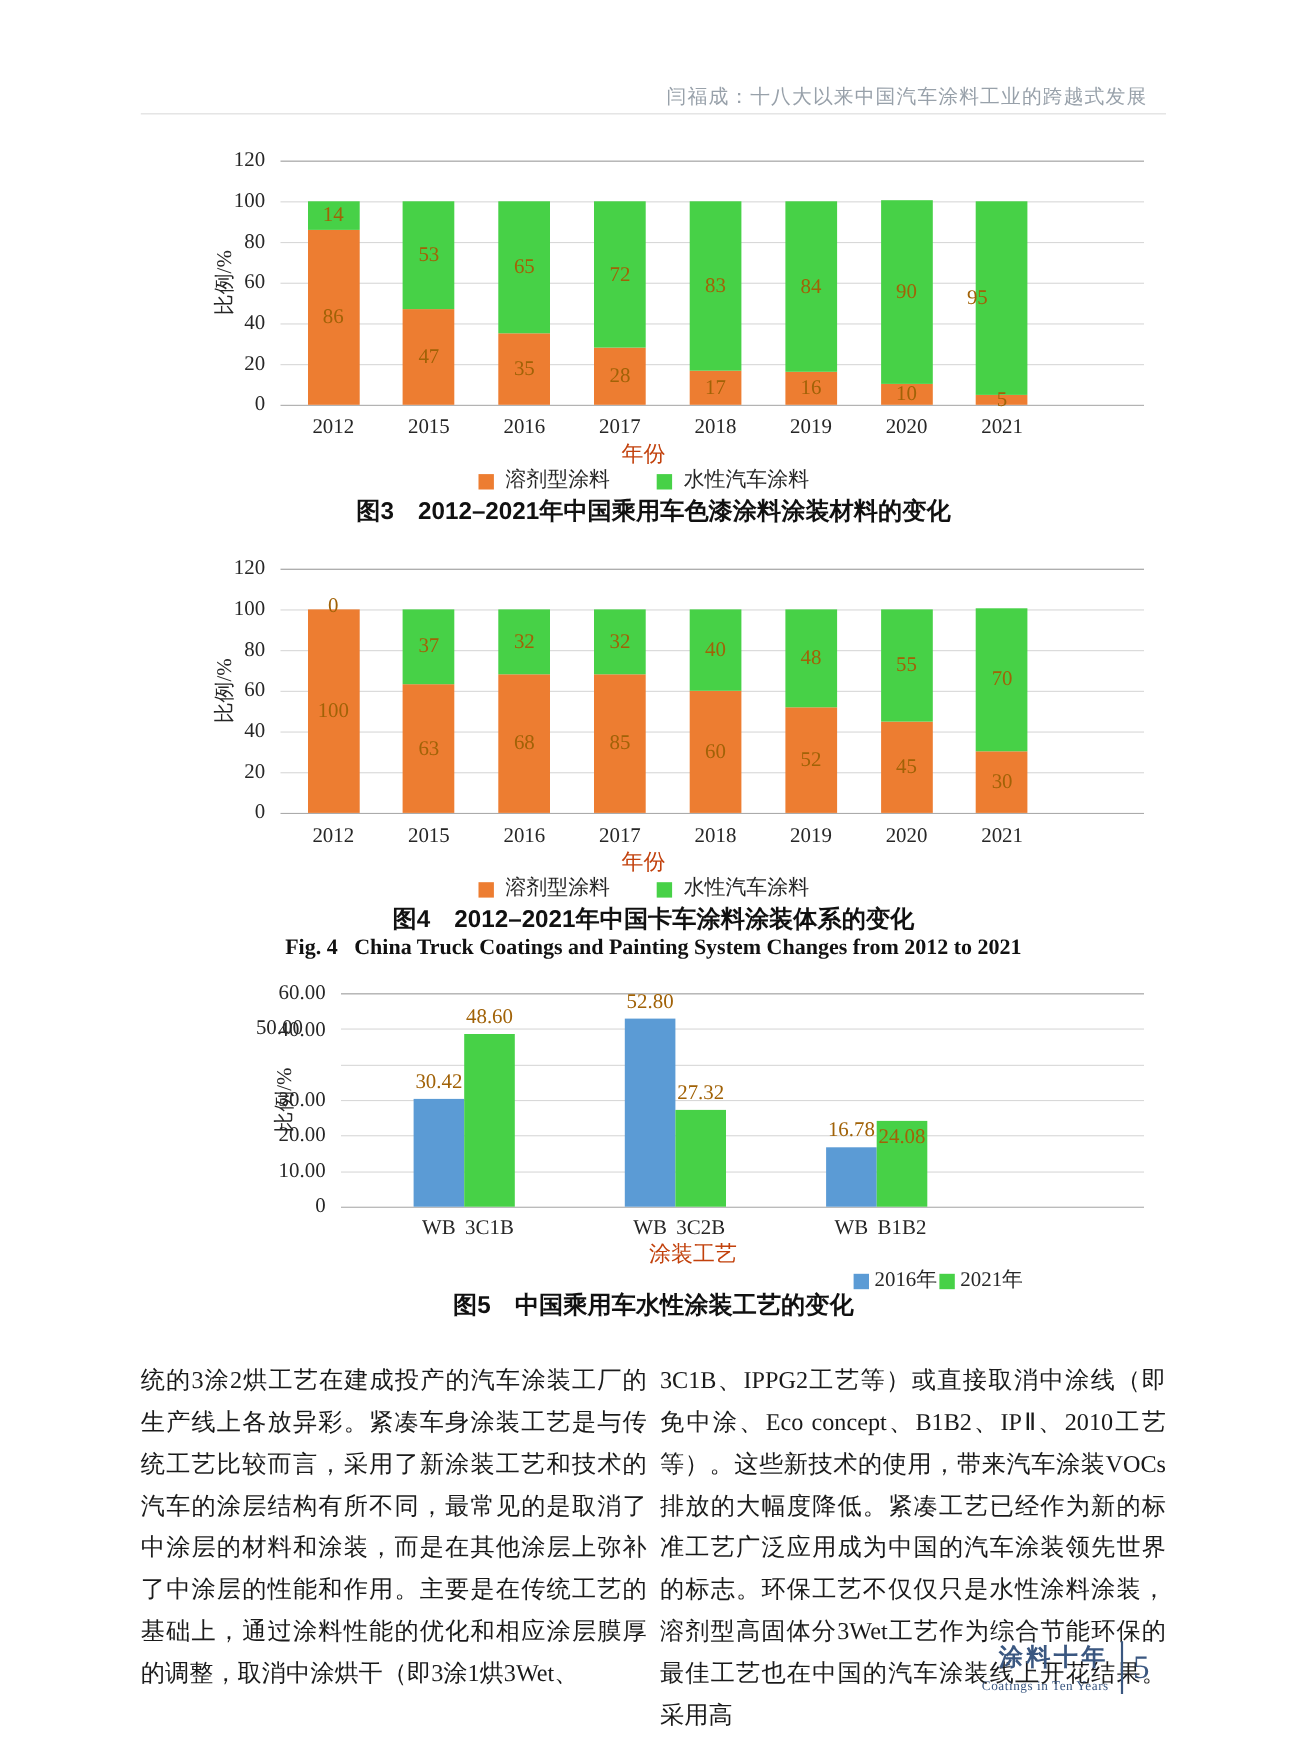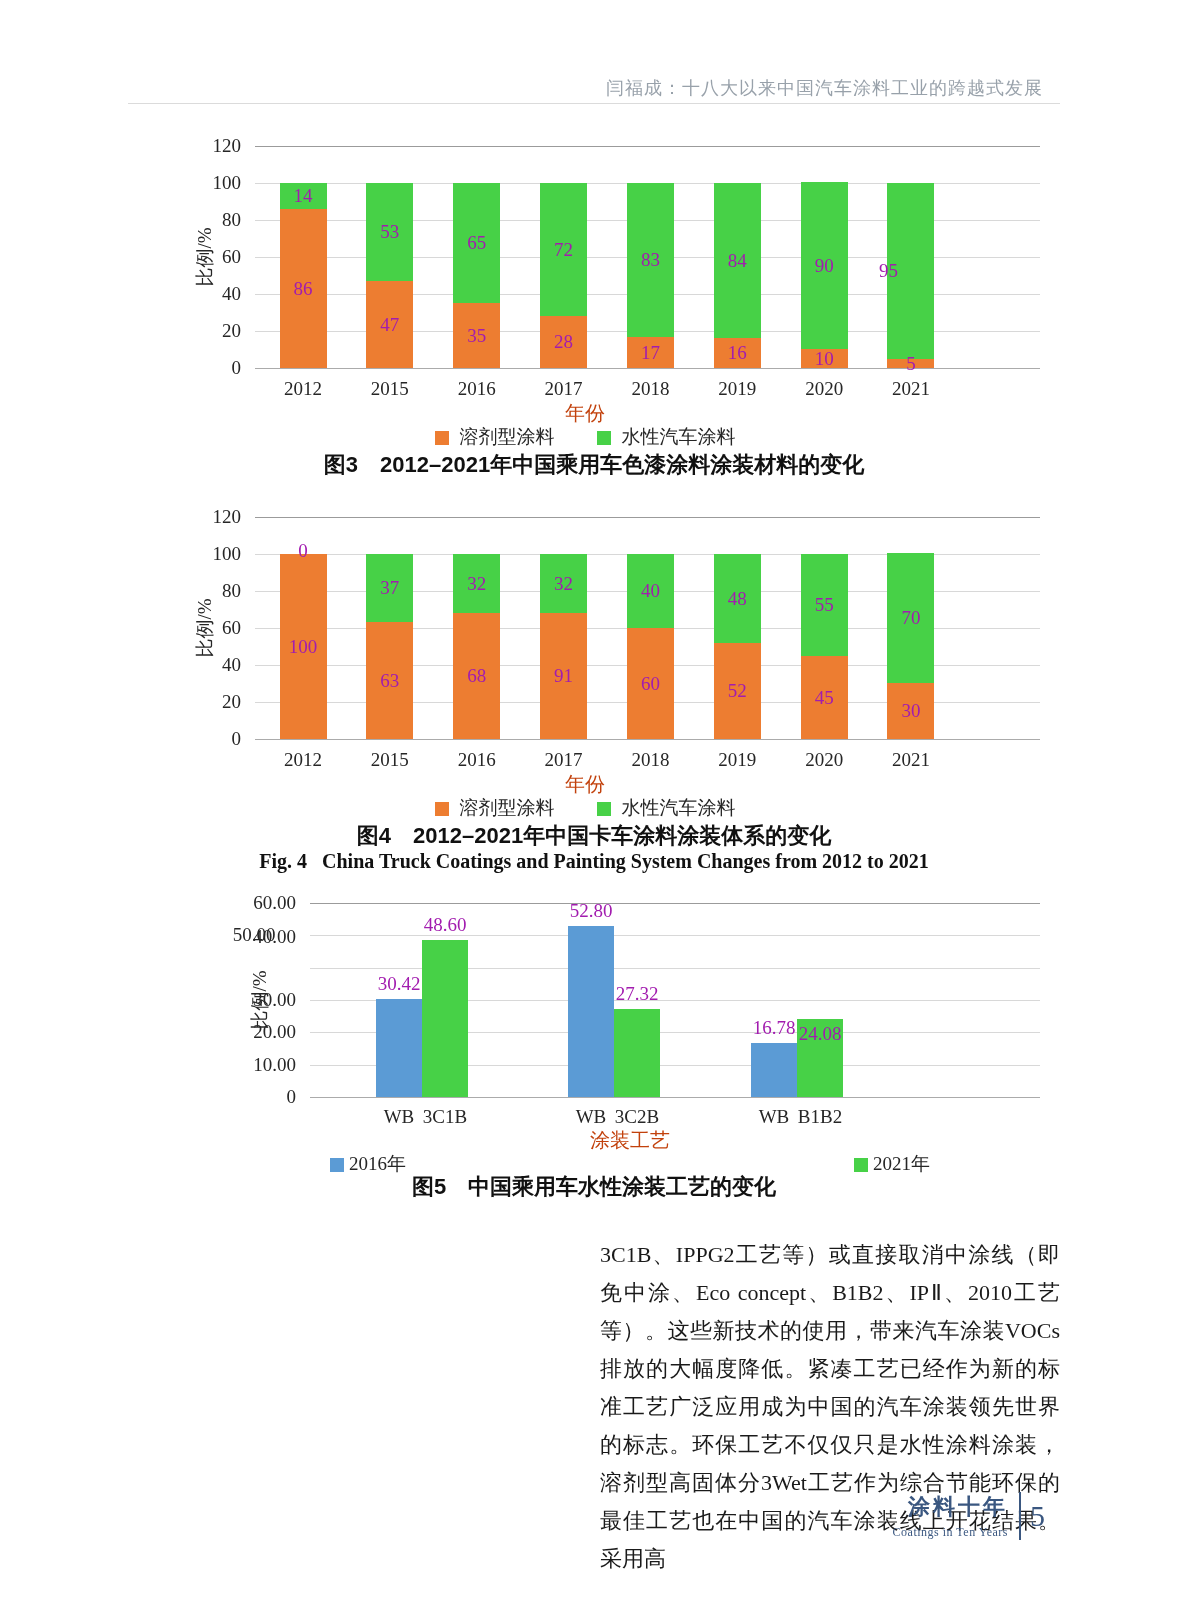--- a/index.html
+++ b/index.html
@@ -6,21 +6,21 @@
   html,body { background:#ffffff; }
   body { width:1187px; height:1600px; position:relative; font-family:"Liberation Serif", serif; }
   .page { position:absolute; inset:0; background:#fff; overflow:hidden; }
 
   .running-title { position:absolute; top:76px; right:144px; font-family:"Liberation Sans", sans-serif; font-size:18px; color:#98A1AA; letter-spacing:1px; }
   .header-rule { position:absolute; top:103px; left:128px; width:932px; height:1px; background:#DBDBDB; }
 
   .chart-layer { position:absolute; inset:0; }
 
   .tick { font-family:"Liberation Serif", serif; font-size:19px; color:#262626; line-height:24px; }
-  .val  { font-family:"Liberation Serif", serif; font-size:19px; color:#a21caf; line-height:24px; }
+  .val  { font-family:"Liberation Serif", serif; font-size:19px; color:#a16207; line-height:24px; }
   .axis-title { font-family:"Liberation Serif", serif; font-size:20px; color:#c2410c; line-height:24px; }
 
   .cap { position:absolute; left:9px; width:1170px; text-align:center; color:#111; white-space:pre; }
   .cap-zh { font-family:"Liberation Sans", sans-serif; font-weight:bold; font-size:22px; }
   .cap-en { font-family:"Liberation Serif", serif; font-weight:bold; font-size:20px; }
 
   .body-col { position:absolute; top:1236px; width:460px; font-size:22px; line-height:38px; text-align:justify; color:#1A1A1A; }
 
   .footer { position:absolute; top:1492px; right:142px; display:flex; align-items:center; }
   .footer-zh { font-family:"Liberation Sans", sans-serif; font-weight:bold; font-size:22px; color:#3A5780; letter-spacing:3px; text-align:right; }
@@ -131,21 +131,21 @@
       <div class="val" style="position: absolute; left: 357.857px; top: 668.5px; width: 64px; text-align: center;">63</div>
       <div class="val" style="position: absolute; left: 357.857px; top: 576px; width: 64px; text-align: center;">37</div>
       <div class="tick" style="position: absolute; left: 345.857px; top: 748px; width: 88px; text-align: center;">2015</div>
       <div style="position: absolute; left: 453.214px; top: 613px; width: 47px; height: 126px; background: rgb(237, 125, 49);"></div>
       <div style="position: absolute; left: 453.214px; top: 554px; width: 47px; height: 59px; background: rgb(71, 209, 71);"></div>
       <div class="val" style="position: absolute; left: 444.714px; top: 664px; width: 64px; text-align: center;">68</div>
       <div class="val" style="position: absolute; left: 444.714px; top: 571.5px; width: 64px; text-align: center;">32</div>
       <div class="tick" style="position: absolute; left: 432.714px; top: 748px; width: 88px; text-align: center;">2016</div>
       <div style="position: absolute; left: 540.071px; top: 613px; width: 47px; height: 126px; background: rgb(237, 125, 49);"></div>
       <div style="position: absolute; left: 540.071px; top: 554px; width: 47px; height: 59px; background: rgb(71, 209, 71);"></div>
-      <div class="val" style="position: absolute; left: 531.571px; top: 664px; width: 64px; text-align: center;">91</div>
+      <div class="val" style="position: absolute; left: 531.571px; top: 664px; width: 64px; text-align: center;">85</div>
       <div class="val" style="position: absolute; left: 531.571px; top: 571.5px; width: 64px; text-align: center;">32</div>
       <div class="tick" style="position: absolute; left: 519.571px; top: 748px; width: 88px; text-align: center;">2017</div>
       <div style="position: absolute; left: 626.928px; top: 628px; width: 47px; height: 111px; background: rgb(237, 125, 49);"></div>
       <div style="position: absolute; left: 626.928px; top: 554px; width: 47px; height: 74px; background: rgb(71, 209, 71);"></div>
       <div class="val" style="position: absolute; left: 618.428px; top: 671.5px; width: 64px; text-align: center;">60</div>
       <div class="val" style="position: absolute; left: 618.428px; top: 579px; width: 64px; text-align: center;">40</div>
       <div class="tick" style="position: absolute; left: 606.428px; top: 748px; width: 88px; text-align: center;">2018</div>
       <div style="position: absolute; left: 713.785px; top: 643px; width: 47px; height: 96px; background: rgb(237, 125, 49);"></div>
       <div style="position: absolute; left: 713.785px; top: 554px; width: 47px; height: 89px; background: rgb(71, 209, 71);"></div>
       <div class="val" style="position: absolute; left: 705.285px; top: 679px; width: 64px; text-align: center;">52</div>
@@ -204,33 +204,34 @@
       <div style="position: absolute; left: 614px; top: 1009px; width: 46px; height: 88px; background: rgb(71, 209, 71);"></div>
       <div class="val" style="position: absolute; left: 597px; top: 982px; width: 80px; text-align: center;">27.32</div>
       <div class="tick" style="position: absolute; left: 597px; top: 1105px; width: 80px; text-align: center;">3C2B</div>
       <div style="position: absolute; left: 751px; top: 1043px; width: 46px; height: 54px; background: rgb(91, 155, 213);"></div>
       <div class="val" style="position: absolute; left: 734px; top: 1016px; width: 80px; text-align: center;">16.78</div>
       <div class="tick" style="position: absolute; left: 734px; top: 1105px; width: 80px; text-align: center;">WB</div>
       <div style="position: absolute; left: 797px; top: 1019px; width: 46px; height: 78px; background: rgb(71, 209, 71);"></div>
       <div class="val" style="position: absolute; left: 780px; top: 992px; width: 80px; text-align: center; margin-top: 30px;">24.08</div>
       <div class="tick" style="position: absolute; left: 780px; top: 1105px; width: 80px; text-align: center;">B1B2</div>
       <div class="axis-title" style="position: absolute; left: 330px; top: 1128px; width: 600px; text-align: center;">涂装工艺</div>
-      <div style="position: absolute; left: 330px; top: 1152px; width: 600px; display: flex; justify-content: space-between; gap: 14px;">
+      <div style="position: absolute; left: 330px; top: 1152px; width: 600px; display: flex; justify-content: flex-end; gap: 2px;">
         <div style="display: flex; align-items: center; gap: 5px;">
           <div style="width: 14px; height: 14px; background: rgb(91, 155, 213); margin-top: 2px;"></div>
           <div class="tick">2016年</div>
         </div>
         <div style="display: flex; align-items: center; gap: 5px;">
           <div style="width: 14px; height: 14px; background: rgb(71, 209, 71); margin-top: 2px;"></div>
           <div class="tick">2021年</div>
         </div>
       </div>
     </div>
   <div class="cap cap-zh" style="top:1172px">图5　中国乘用车水性涂装工艺的变化</div>
 
+  <div class="body-col" style="left:128px">统的3涂2烘工艺在建成投产的汽车涂装工厂的生产线上各放异彩。紧凑车身涂装工艺是与传统工艺比较而言，采用了新涂装工艺和技术的汽车的涂层结构有所不同，最常见的是取消了中涂层的材料和涂装，而是在其他涂层上弥补了中涂层的性能和作用。主要是在传统工艺的基础上，通过涂料性能的优化和相应涂层膜厚的调整，取消中涂烘干（即3涂1烘3Wet、</div>
   <div class="body-col" style="left:600px">3C1B、IPPG2工艺等）或直接取消中涂线（即免中涂、Eco concept、B1B2、IPⅡ、2010工艺等）。这些新技术的使用，带来汽车涂装VOCs排放的大幅度降低。紧凑工艺已经作为新的标准工艺广泛应用成为中国的汽车涂装领先世界的标志。环保工艺不仅仅只是水性涂料涂装，溶剂型高固体分3Wet工艺作为综合节能环保的最佳工艺也在中国的汽车涂装线上开花结果。采用高</div>
 
   <div class="footer">
     <div>
       <div class="footer-zh">涂料十年</div>
       <div class="footer-en">Coatings in Ten Years</div>
     </div>
     <div class="footer-bar"></div>
     <div class="footer-num">5</div>
   </div>

